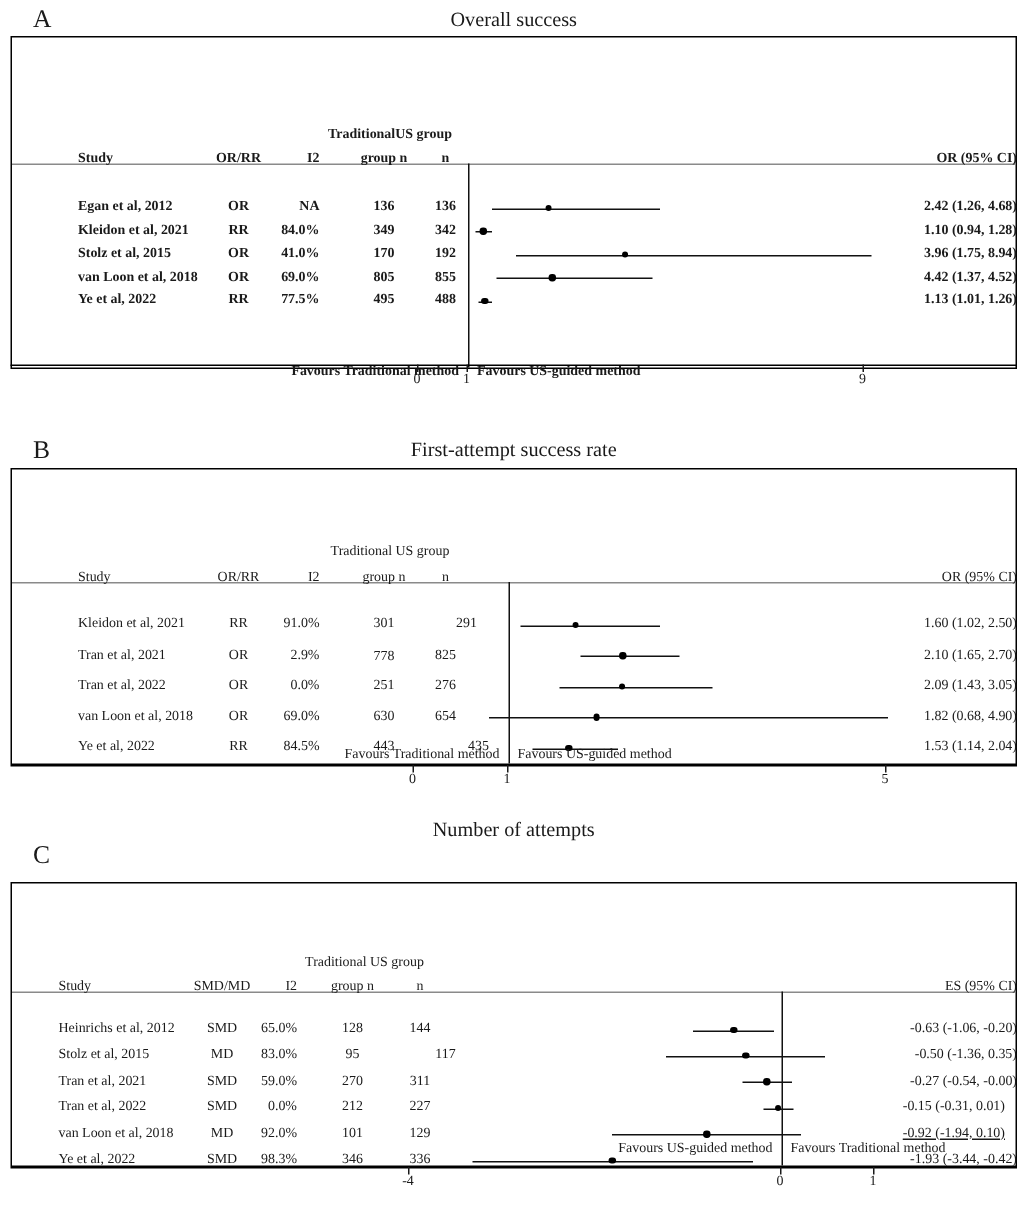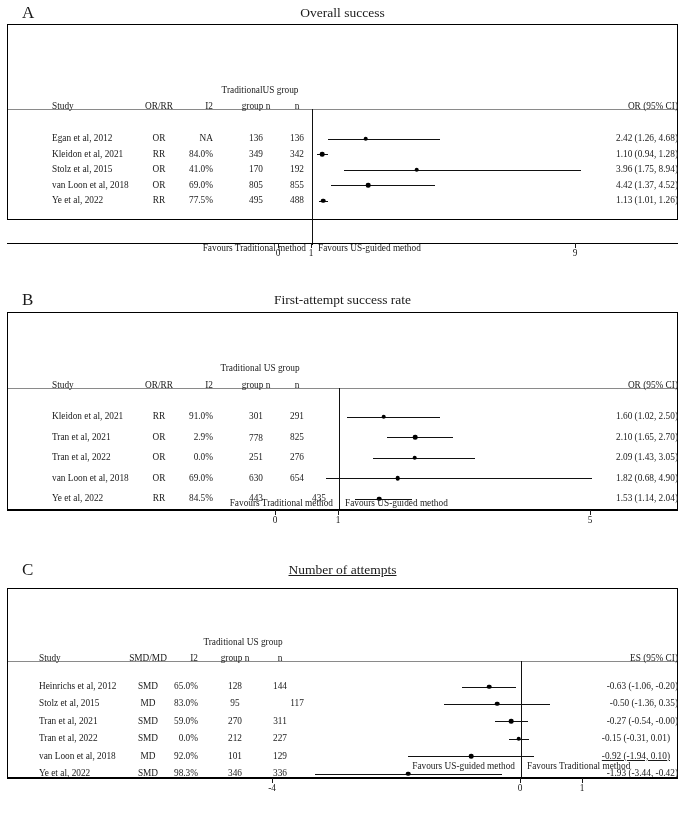--- a/index.html
+++ b/index.html
@@ -111,21 +111,21 @@
     white-space: nowrap;
     color: #1a1a1a;
   }
 </style>
 </head>
 <body>
 
 <div id="figure-root">
     <div class="panel-letter" style="top: 4px;">A</div>
     <div class="panel-title" style="top: 6px;">Overall success</div>
-    <div class="plot-box" style="top: 24px; height: 196px;">
+    <div class="plot-box" style="top: 24px; height: 222px; font-weight: bold;">
       <div class="header-rule" style="top: 84px;"></div>
       <div class="grp-head" style="left: 252px; top: 60px;">TraditionalUS group</div>
       <div class="colhead c-study" style="left: 44px; top: 76px;">Study</div>
       <div class="colhead c-ctr" style="left: 151px; top: 76px;">OR/RR</div>
       <div class="colhead c-right" style="left: 205px; top: 76px;">I2</div>
       <div class="colhead c-ctr" style="left: 248px; top: 76px;">group n</div>
       <div class="colhead c-ctr" style="left: 289px; top: 76px;">n</div>
       <div class="colhead c-right" style="left: 670px; top: 76px;">OR (95% CI)</div>
       <div class="cell c-study" style="left: 44px; top: 108px;">Egan et al, 2012</div>
       <div class="cell c-ctr" style="left: 151px; top: 108px;">OR</div>
@@ -186,21 +186,21 @@
       <div class="colhead c-study" style="left: 44px; top: 67px;">Study</div>
       <div class="colhead c-ctr" style="left: 151px; top: 67px;">OR/RR</div>
       <div class="colhead c-right" style="left: 205px; top: 67px;">I2</div>
       <div class="colhead c-ctr" style="left: 248px; top: 67px;">group n</div>
       <div class="colhead c-ctr" style="left: 289px; top: 67px;">n</div>
       <div class="colhead c-right" style="left: 670px; top: 67px;">OR (95% CI)</div>
       <div class="cell c-study" style="left: 44px; top: 98px;">Kleidon et al, 2021</div>
       <div class="cell c-ctr" style="left: 151px; top: 98px;">RR</div>
       <div class="cell c-right" style="left: 205px; top: 98px;">91.0%</div>
       <div class="cell c-ctr" style="left: 248px; top: 98px;">301</div>
-      <div class="cell c-ctr" style="left: 289px; top: 98px;">291</div>
+      <div class="cell c-ctr" style="left: 303px; top: 98px;">291</div>
       <div class="cell c-right" style="left: 670px; top: 98px;">1.60 (1.02, 2.50)</div>
       <div class="ci" style="left: 339.26px; top: 103.5px; width: 93.24px;"></div>
       <div class="pt" style="left: 375.8px; top: 103.5px;"></div>
       <div class="cell c-study" style="left: 44px; top: 118.5px;">Tran et al, 2021</div>
       <div class="cell c-ctr" style="left: 151px; top: 118.5px;">OR</div>
       <div class="cell c-right" style="left: 205px; top: 118.5px;">2.9%</div>
       <div class="cell c-ctr" style="left: 248px; top: 120px;">778</div>
       <div class="cell c-ctr" style="left: 289px; top: 118.5px;">825</div>
       <div class="cell c-right" style="left: 670px; top: 118.5px;">2.10 (1.65, 2.70)</div>
       <div class="ci" style="left: 378.95px; top: 124px; width: 66.15px;"></div>
@@ -234,21 +234,21 @@
       <div class="favour" style="left: 337px; top: 185px;">Favours US-guided method</div>
     </div>
     <div class="axis-line" style="left: 7px; top: 510px; width: 671px;"></div>
     <div class="tick" style="left: 275px; top: 510px;"></div>
     <div class="ticklbl" style="left: 275px; top: 515px;">0</div>
     <div class="tick" style="left: 338px; top: 510px;"></div>
     <div class="ticklbl" style="left: 338px; top: 515px;">1</div>
     <div class="tick" style="left: 590px; top: 510px;"></div>
     <div class="ticklbl" style="left: 590px; top: 515px;">5</div>
     <div class="panel-letter" style="top: 561px;">C</div>
-    <div class="panel-title" style="top: 563px; text-decoration: underline;">Number of attempts</div>
+    <div class="panel-title" style="top: 546px;">Number of attempts</div>
     <div class="plot-box" style="top: 588px; height: 190px;">
       <div class="header-rule" style="top: 72px;"></div>
       <div class="grp-head" style="left: 235px; top: 48px;">Traditional US group</div>
       <div class="colhead c-study" style="left: 31px; top: 64px;">Study</div>
       <div class="colhead c-ctr" style="left: 140px; top: 64px;">SMD/MD</div>
       <div class="colhead c-right" style="left: 190px; top: 64px;">I2</div>
       <div class="colhead c-ctr" style="left: 227px; top: 64px;">group n</div>
       <div class="colhead c-ctr" style="left: 272px; top: 64px;">n</div>
       <div class="colhead c-right" style="left: 670px; top: 64px;">ES (95% CI)</div>
       <div class="cell c-study" style="left: 31px; top: 92px;">Heinrichs et al, 2012</div>

